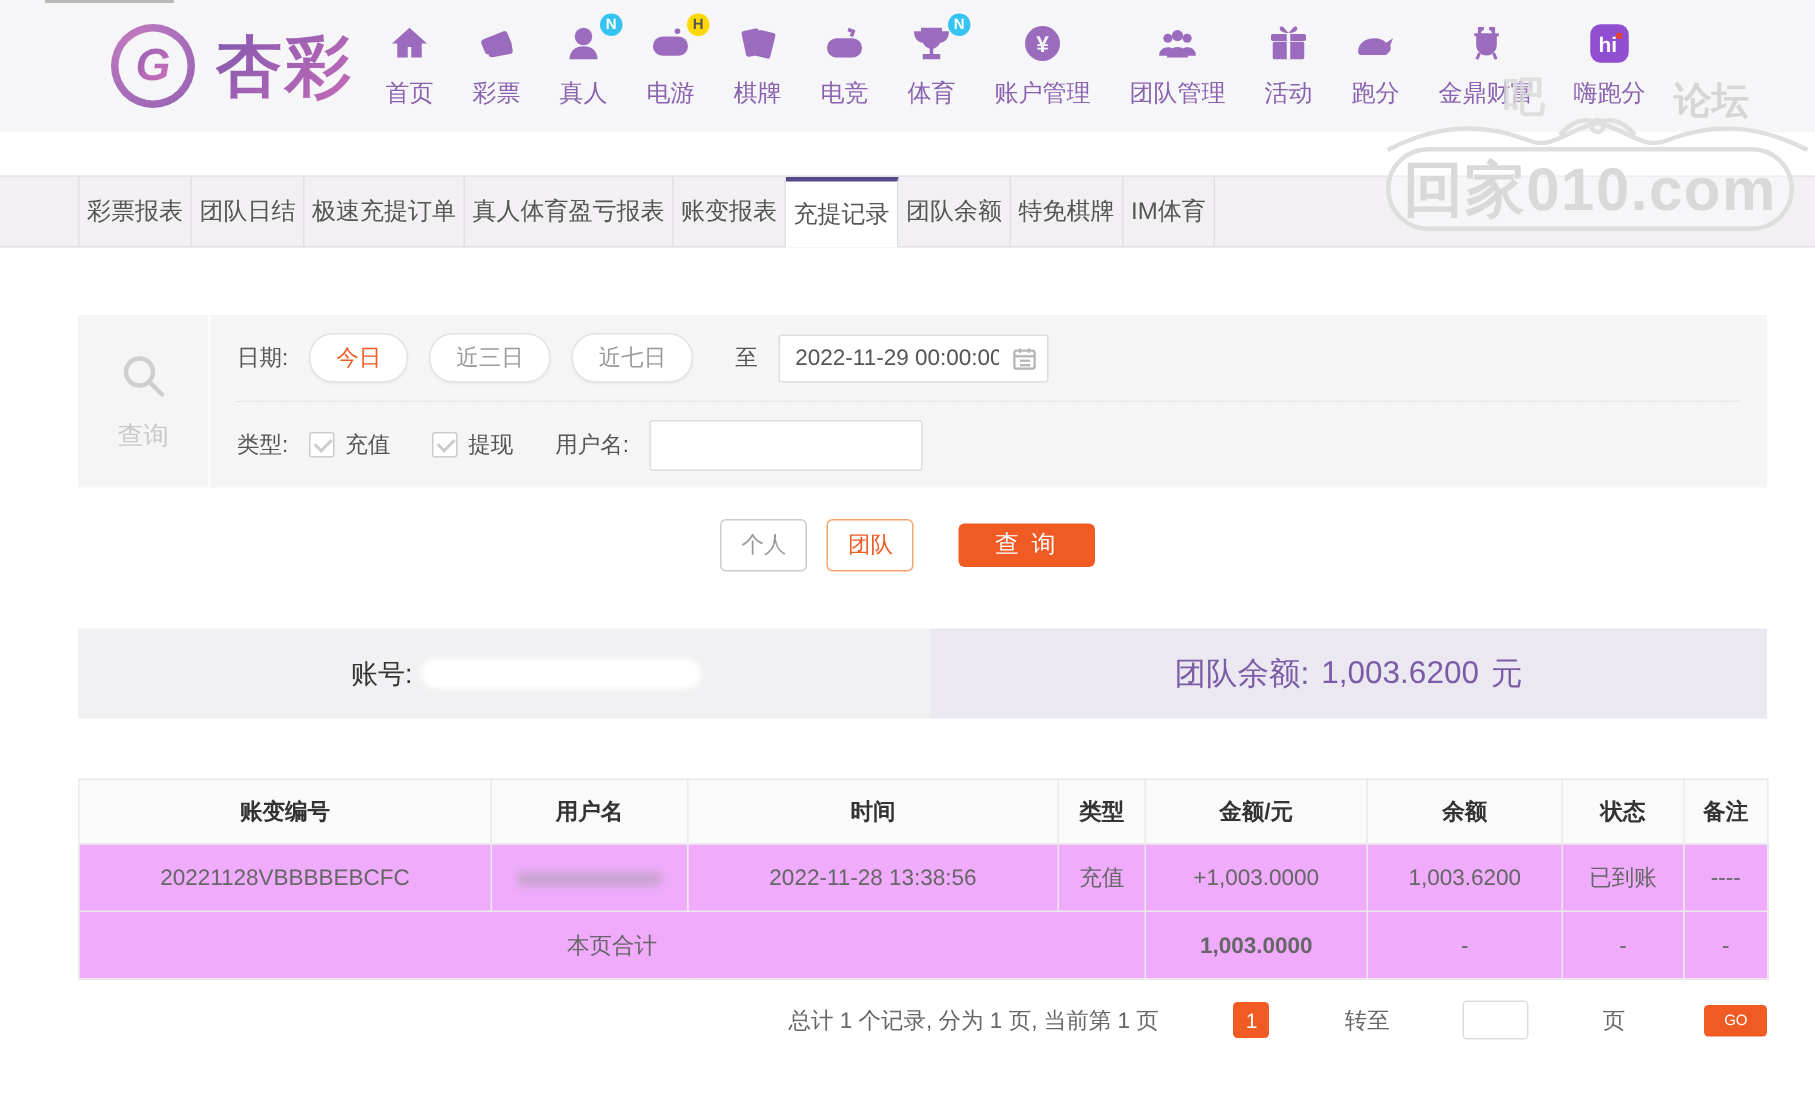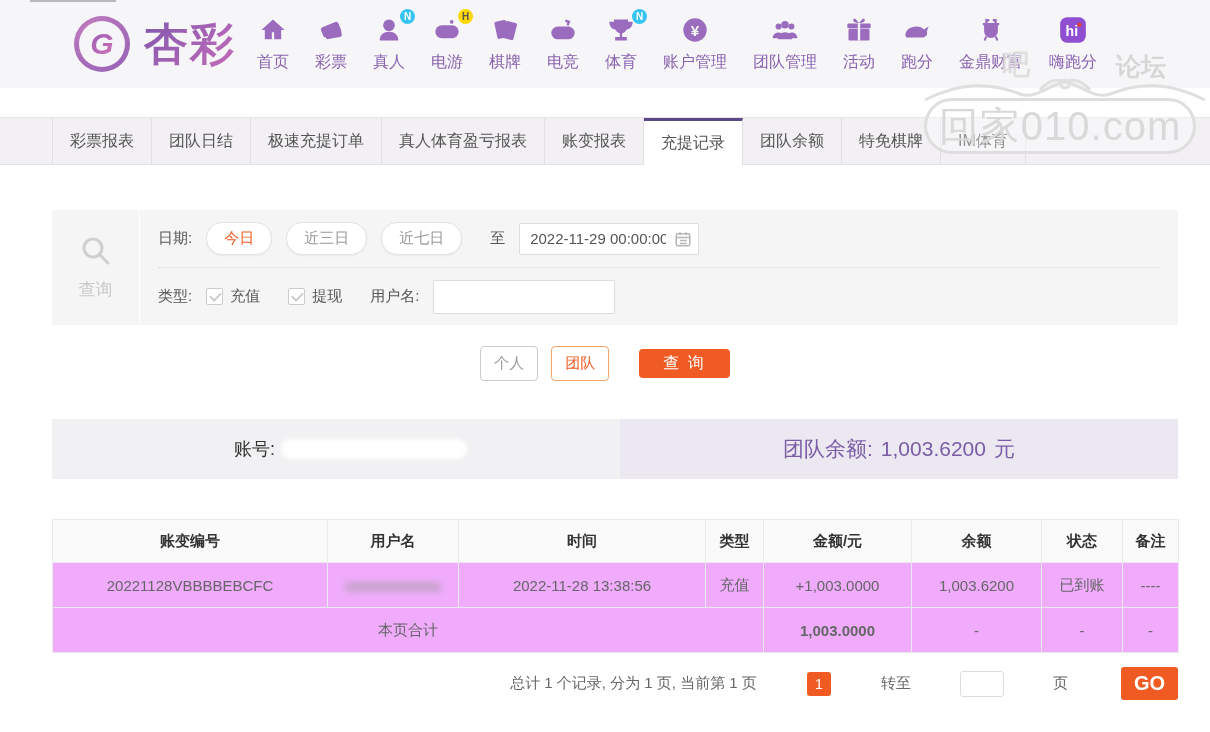--- a/index.html
+++ b/index.html
@@ -52,30 +52,30 @@
   
   .wm { position:absolute; pointer-events:none; z-index:40; color:#dcdcdc; }
   .wm-forum { top:50px; left:1116px; font-size:25px; font-weight:bold; color:#d6d6d6; }
   .wm-ba { top:46px; left:1002px; font-size:28px; font-weight:bold; color:#dadada; opacity:.8; }
   .wm-flourish { top:72px; left:920px; width:290px; height:36px; }
   .wm-flourish svg { width:100%; height:100%; stroke:#dfdfdf; fill:none; stroke-width:3; }
   .wm-box {
     top:98px; left:924px; width:272px; height:56px;
     border:3px solid #dedede; border-radius:30px; background:rgba(255,255,255,.35);
     display:flex; align-items:center; justify-content:center;
-    font-size:40px; font-weight:normal; color:#d9d9d9; letter-spacing:1px;
+    font-size:40px; font-weight:bold; color:#d9d9d9; letter-spacing:1px;
   }
   
   .tabbar {
     margin-top:29px; height:48px; background:#f2f0f3;
     border-top:1px solid #e7e4e9; border-bottom:1px solid #e3e0e5;
     display:flex; padding-left:52px;
   }
   .tab {
-    display:flex; align-items:center; padding:0 17px; font-size:16px; color:#555;
+    display:flex; align-items:center; padding:0 5px; font-size:16px; color:#555;
     border-right:1px solid #e2dfe4; cursor:pointer; position:relative; white-space:nowrap;justify-content:center;
   }
   .tab:first-child { border-left:1px solid #e2dfe4; }
   .tab.active {
     background:#fff; border-top:3px solid #5a4788; margin-bottom:-1px; padding-top:0;
   }
   
   .panel {
     margin:45px 32px 0 52px; display:flex; background:#f5f5f5; height:115px;
   }
@@ -159,22 +159,22 @@
   .pager {
     margin:14px 32px 0 52px; display:flex; justify-content:flex-end; align-items:center;
     font-size:15px; color:#666;gap:40px;
   }
   .page-current {
     background:#f05a23; color:#fff; min-width:24px; height:24px; line-height:24px;
     text-align:center; border-radius:3px; margin:0 10px; font-size:14px; cursor:pointer; padding:0 4px;
   }
   .goto-input { width:44px; height:26px; border:1px solid #ddd; border-radius:3px; margin:0 9px; padding:0 6px; }
   .go-btn {
-    background:#f05a23; color:#fff; border:none; border-radius:3px; font-size:20px;
-    font-weight:bold; padding:5px 13px; margin-left:13px; cursor:pointer;
+    background:#f05a23; color:#fff; border:none; border-radius:3px; font-size:10px;
+    font-weight:normal; padding:5px 13px; margin-left:13px; cursor:pointer;
   }
 </style>
 </head>
 <body>
 
 <div class="header">
   <div class="top-dash"></div>
 
   <div class="brand">
     <div class="logo-mark">

